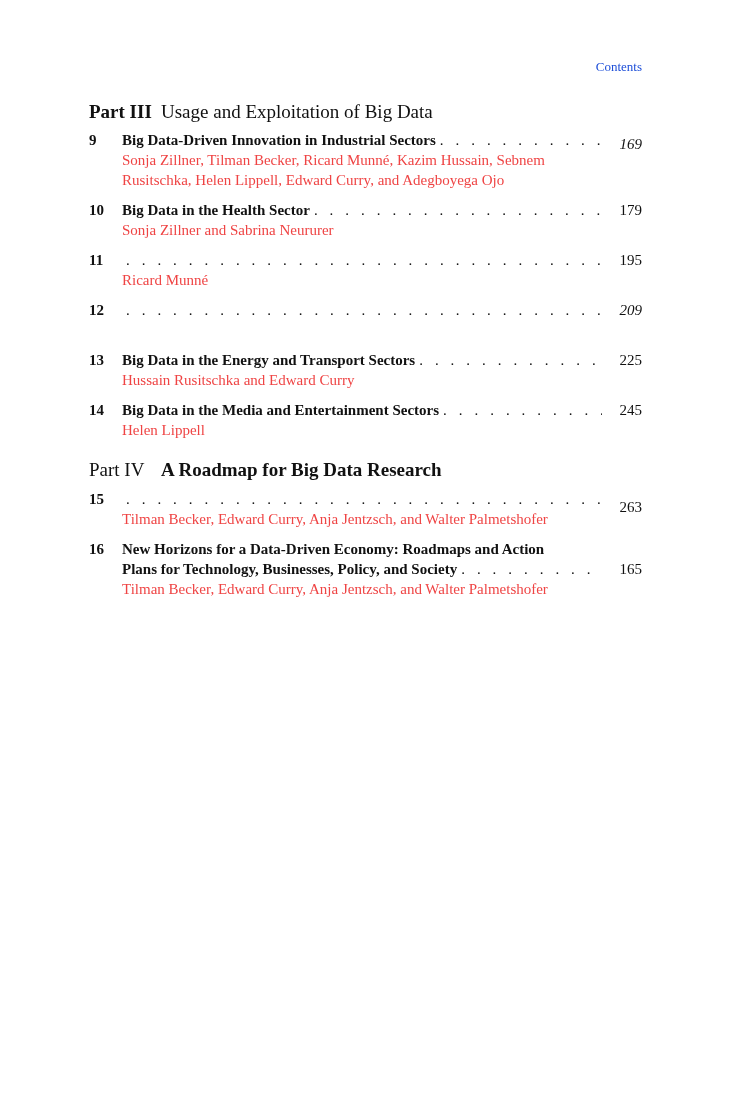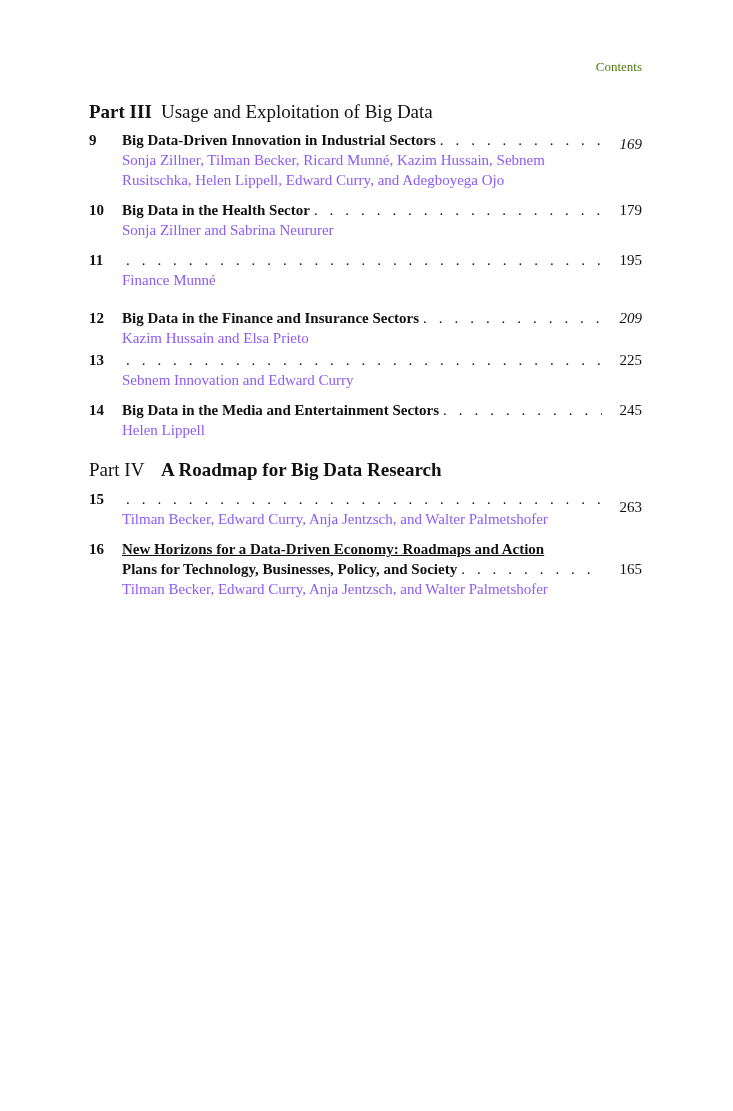--- a/index.html
+++ b/index.html
@@ -20,21 +20,21 @@
       left: 89px;
       top: 0;
       width: 553px;
     }
     .running-head {
       position: absolute;
       top: 59px;
       right: 0;
       font-size: 13px;
       letter-spacing: 0px;
-      color: #4d7c0f;
+      color: #1d4ed8;
     }
     .part-heading {
       position: absolute;
       left: 0;
       font-size: 19px;
       font-weight: bold;
       white-space: nowrap;
     }
     .part-heading .part-label {
       display: inline-block;
@@ -79,30 +79,29 @@
       flex: 1 1 auto;
       overflow: hidden;
       font-weight: normal;
       white-space: nowrap;
       letter-spacing: 4.1px;
       padding-left: 4px;
     }
     .entry .title-first {
       font-weight: bold;
       white-space: nowrap;
-      text-decoration: underline;
     }
     .entry .page-num {
       position: absolute;
       right: 0;
       font-weight: normal;
     }
     .entry .authors {
       font-weight: normal;
-      color: #8b5cf6;
+      color: #ef4444;
     }
   </style>
 </head>
 <body>
 
 <div class="page">
 
   <div class="running-head">Contents</div>
 
   <div class="part-heading" style="top:101px;">
@@ -134,44 +133,43 @@
     </div>
   </div>
 
   <div class="entry" style="top:250px;">
     <span class="num">11</span>
     <span class="page-num" style="top:0;">195</span>
     <div class="body">
       <div class="title-line">
           <span class="dots">. . . . . . . . . . . . . . . . . . . . . . . . . . . . . . . . . . . . . . . . . . . . . .</span>
         </div>
-      <div class="authors">Finance Munné</div>
-    </div>
-  </div>
-
-  <div class="entry" style="top:308px;">
+      <div class="authors">Ricard Munné</div>
+    </div>
+  </div>
+
+  <div class="entry" style="top:300px;text-align:center;">
     <span class="num">12</span>
     <span class="page-num" style="top:0;font-style:italic;">209</span>
     <div class="body">
       <div class="title-line">
-          <span class="t">Big Data in the Finance and Insurance Sectors</span>
-          <span class="dots">. . . . . . . . . . . . . . . . . . . . . . . . . . . . . . . . . . . . . . . . . . . . . .</span>
-        </div>
-      <div class="authors">Kazim Hussain and Elsa Prieto</div>
+          <span class="dots">. . . . . . . . . . . . . . . . . . . . . . . . . . . . . . . . . . . . . . . . . . . . . .</span>
+        </div>
     </div>
   </div>
 
   <div class="entry" style="top:350px;">
     <span class="num">13</span>
     <span class="page-num" style="top:0;">225</span>
     <div class="body">
       <div class="title-line">
-          <span class="dots">. . . . . . . . . . . . . . . . . . . . . . . . . . . . . . . . . . . . . . . . . . . . . .</span>
-        </div>
-      <div class="authors">Sebnem Innovation and Edward Curry</div>
+          <span class="t">Big Data in the Energy and Transport Sectors</span>
+          <span class="dots">. . . . . . . . . . . . . . . . . . . . . . . . . . . . . . . . . . . . . . . . . . . . . .</span>
+        </div>
+      <div class="authors">Hussain Rusitschka and Edward Curry</div>
     </div>
   </div>
 
   <div class="entry" style="top:400px;">
     <span class="num">14</span>
     <span class="page-num" style="top:0;">245</span>
     <div class="body">
       <div class="title-line">
           <span class="t">Big Data in the Media and Entertainment Sectors</span>
           <span class="dots">. . . . . . . . . . . . . . . . . . . . . . . . . . . . . . . . . . . . . . . . . . . . . .</span>

